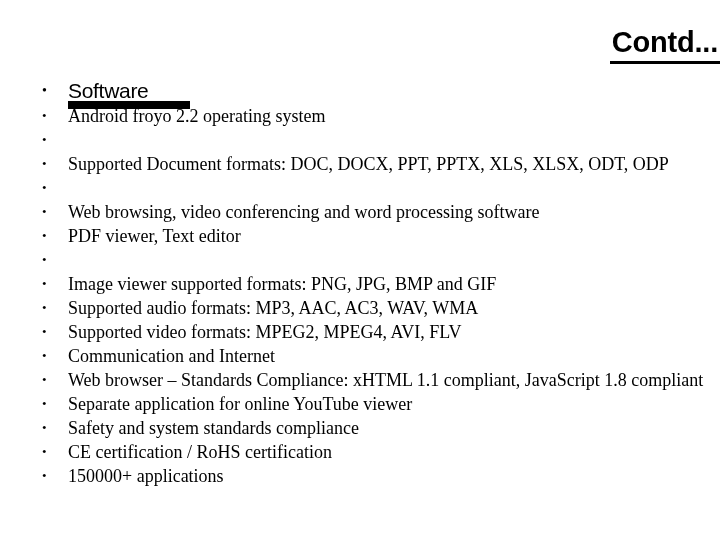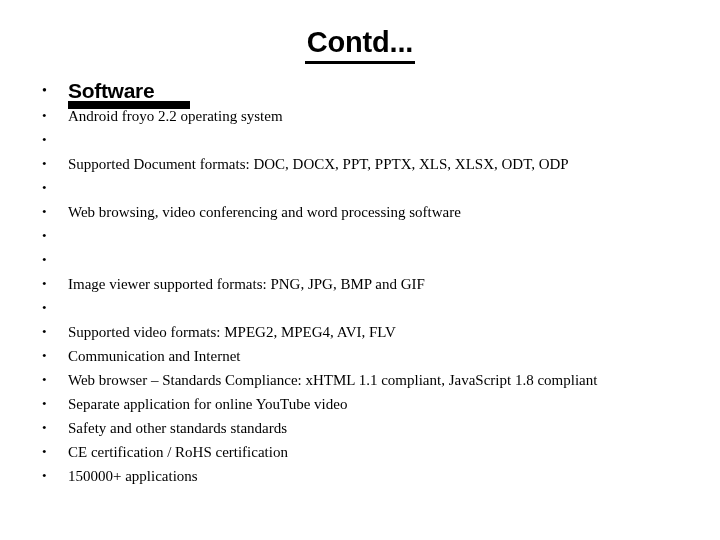--- a/index.html
+++ b/index.html
@@ -16,21 +16,21 @@
     color: #000000;
     -webkit-font-smoothing: none;
   }
 
   
   .slide-title {
     position: absolute;
     left: 0;
     top: 26px;
     width: 720px;
-    text-align: center;
+    text-align: right;
     font-family: "Liberation Sans", "DejaVu Sans", sans-serif;
     font-weight: bold;
     font-size: 29px;
     line-height: 32px;
     letter-spacing: -0.2px;
     color: #000000;
   }
   .slide-title .title-text {
     display: inline-block;
     border-bottom: 3px solid #000000;
@@ -57,38 +57,38 @@
     font-family: "Liberation Serif", "DejaVu Serif", serif;
     font-size: 13px;
     line-height: 24px;
     color: #000000;
   }
   .bullet-row .bullet-text {
     position: absolute;
     left: 68px;
     top: 0;
     right: 8px;
-    font-size: 15px;
+    font-size: 18px;
     line-height: 24px;
     white-space: nowrap;
     color: #000000;
   }
 
   
   .bullet-row.level-1 {
     height: 26px;
   }
   .bullet-row.level-1 .bullet-mark {
     left: 42px;
     font-size: 14px;
     line-height: 26px;
   }
   .bullet-row.level-1 .bullet-text {
     font-family: "Liberation Sans", "DejaVu Sans", sans-serif;
-    font-weight: bold;
+    font-weight: normal;
     font-size: 21px;
     line-height: 26px;
     letter-spacing: -0.3px;
   }
 
   
   .heading-underline-bar {
     position: absolute;
     left: 68px;
     top: 101px;
@@ -135,58 +135,60 @@
     <span class="bullet-mark">•</span>
   </div>
 
   <div class="bullet-row">
     <span class="bullet-mark">•</span>
     <span class="bullet-text">Web browsing, video conferencing and word processing software</span>
   </div>
 
   <div class="bullet-row">
     <span class="bullet-mark">•</span>
+    <span class="bullet-text">PDF viewer, Text editor</span>
   </div>
 
   <div class="bullet-row">
     <span class="bullet-mark">•</span>
   </div>
 
   <div class="bullet-row">
     <span class="bullet-mark">•</span>
     <span class="bullet-text">Image viewer supported formats: PNG, JPG, BMP and GIF</span>
   </div>
 
   <div class="bullet-row">
     <span class="bullet-mark">•</span>
+    <span class="bullet-text">Supported audio formats: MP3, AAC, AC3, WAV, WMA</span>
   </div>
 
   <div class="bullet-row">
     <span class="bullet-mark">•</span>
     <span class="bullet-text">Supported video formats: MPEG2, MPEG4, AVI, FLV</span>
   </div>
 
   <div class="bullet-row">
     <span class="bullet-mark">•</span>
     <span class="bullet-text">Communication and Internet</span>
   </div>
 
   <div class="bullet-row">
     <span class="bullet-mark">•</span>
     <span class="bullet-text">Web browser – Standards Compliance: xHTML 1.1 compliant, JavaScript 1.8 compliant</span>
   </div>
 
   <div class="bullet-row">
     <span class="bullet-mark">•</span>
-    <span class="bullet-text">Separate application for online YouTube video</span>
-  </div>
-
-  <div class="bullet-row">
-    <span class="bullet-mark">•</span>
-    <span class="bullet-text">Safety and other standards standards</span>
+    <span class="bullet-text">Separate application for online YouTube viewer</span>
+  </div>
+
+  <div class="bullet-row">
+    <span class="bullet-mark">•</span>
+    <span class="bullet-text">Safety and system standards compliance</span>
   </div>
 
   <div class="bullet-row">
     <span class="bullet-mark">•</span>
     <span class="bullet-text">CE certification / RoHS certification</span>
   </div>
 
   <div class="bullet-row">
     <span class="bullet-mark">•</span>
     <span class="bullet-text">150000+ applications</span>

